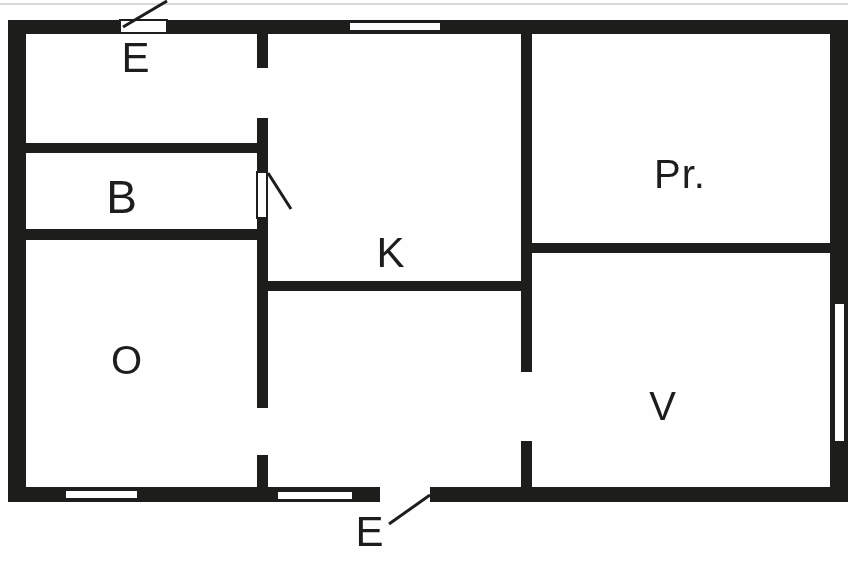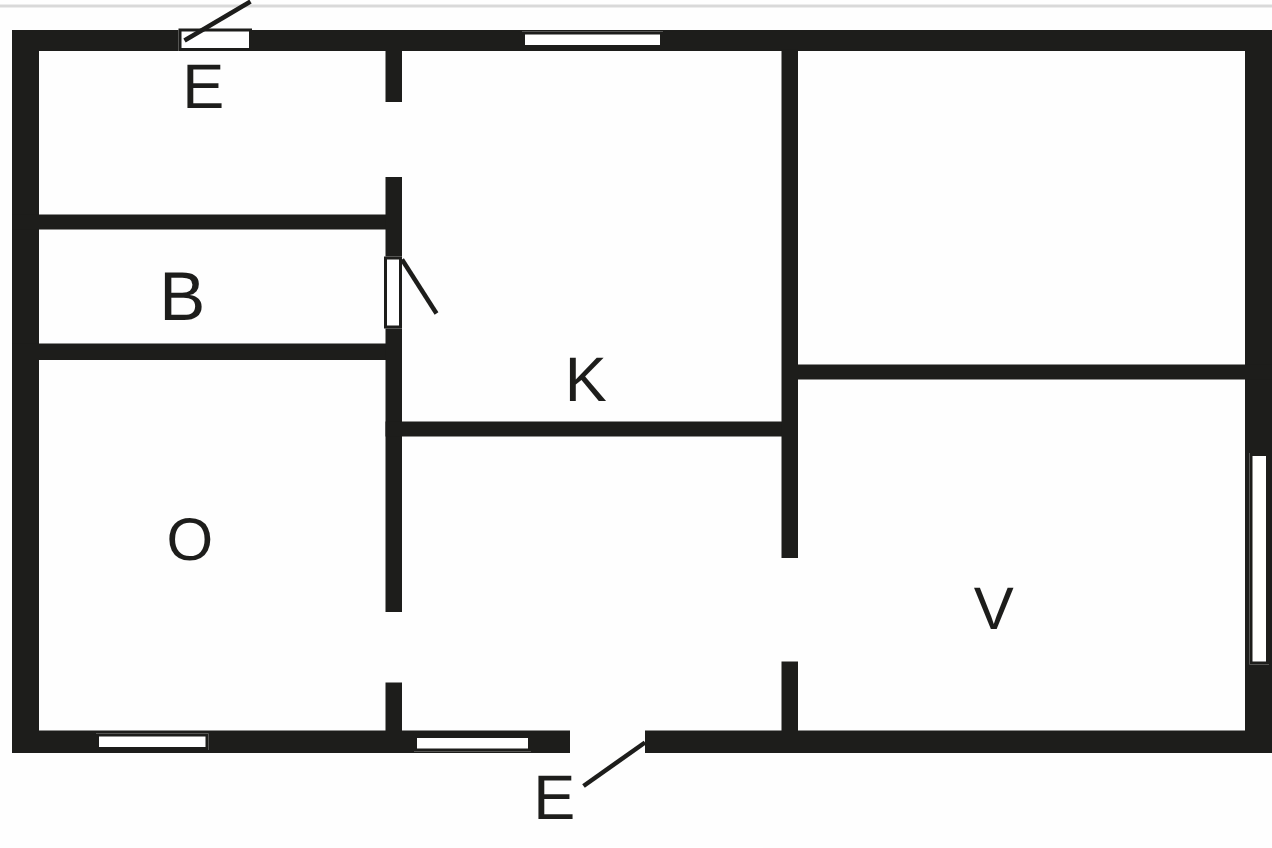--- a/index.html
+++ b/index.html
@@ -67,16 +67,17 @@
   <svg id="swing-lines" width="848" height="565">
     <line x1="123" y1="27" x2="167" y2="1" stroke="#1d1d1b" stroke-width="3"></line>
     <line x1="268" y1="173" x2="291" y2="209" stroke="#1d1d1b" stroke-width="3"></line>
     <line x1="430" y1="495" x2="389" y2="524" stroke="#1d1d1b" stroke-width="3"></line>
   </svg>
 
   <div class="room-label" style="left:136px;top:58px;font-size:42px;">E</div>
   <div class="room-label" style="left:122px;top:197px;font-size:46px;">B</div>
   <div class="room-label" style="left:127px;top:360px;font-size:40px;">O</div>
   <div class="room-label" style="left:391px;top:253px;font-size:42px;">K</div>
+  <div class="room-label" style="left:680px;top:174px;font-size:40px;">Pr.</div>
   <div class="room-label" style="left:663px;top:406px;font-size:40px;">V</div>
   <div class="room-label" style="left:370px;top:532px;font-size:42px;">E</div>
 
 </div>
 
 </body></html>

